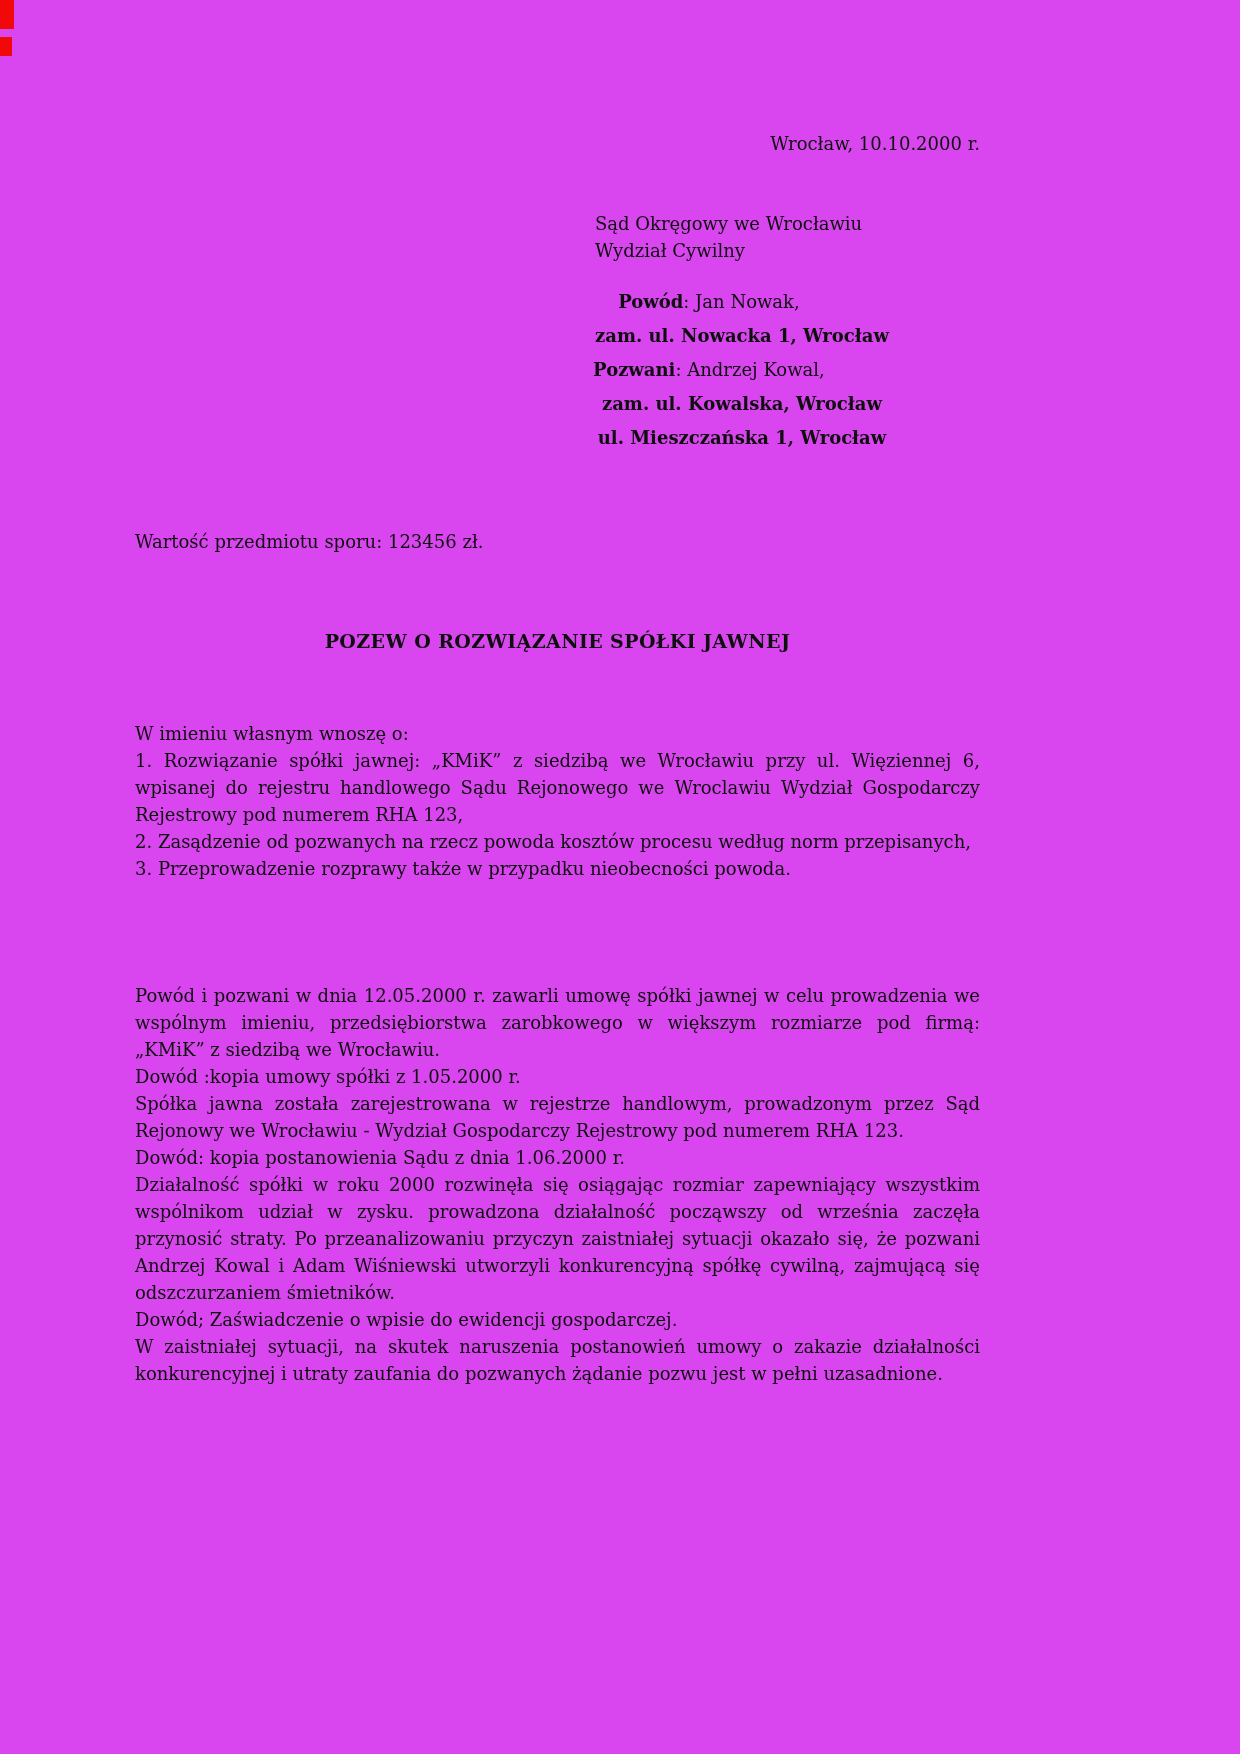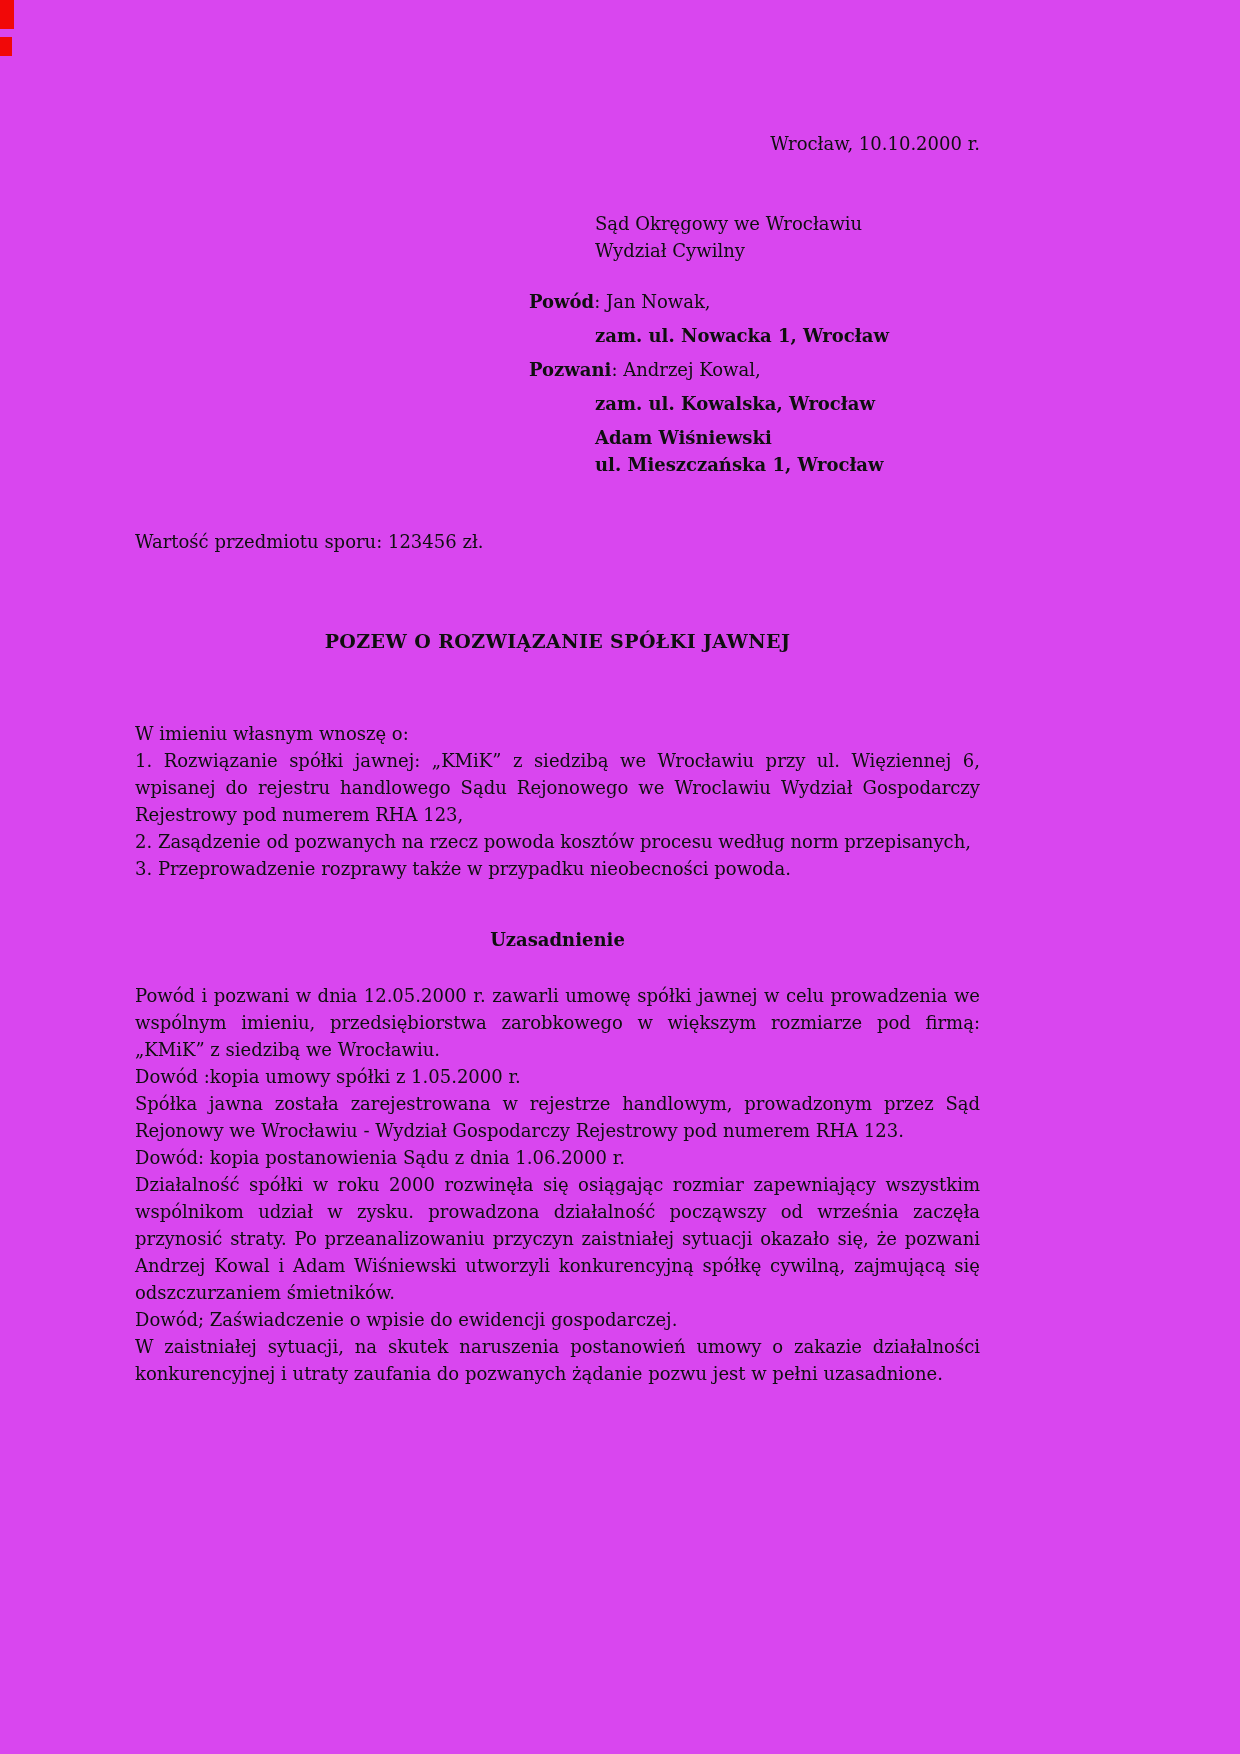--- a/index.html
+++ b/index.html
@@ -22,21 +22,21 @@
 
   .date-line {
     position: absolute;
     top: 130px; left: 135px; width: 845px;
     text-align: right;
   }
 
   .court-block { position: absolute; top: 210px; left: 595px; }
 
   .parties-block { position: absolute; top: 288px; left: 529px; }
-  .party-line { margin-bottom: 7px; white-space: nowrap; }
+  .party-line { margin-bottom: 7px; white-space: nowrap; text-align: center; }
   .party-line.nogap { margin-bottom: 0; }
   .party-line.indent { padding-left: 66px; font-weight: bold; }
   .bold { font-weight: bold; }
 
   .claim-line { position: absolute; top: 528px; left: 135px; }
 
   .doc-title {
     position: absolute;
     top: 628px; left: 135px; width: 845px;
     text-align: center;
@@ -72,36 +72,34 @@
   <div class="court-block">
     <div>Sąd Okręgowy we Wrocławiu</div>
     <div>Wydział Cywilny</div>
   </div>
 
   <div class="parties-block">
     <div class="party-line"><span class="bold">Powód</span><span>: Jan Nowak,</span></div>
     <div class="party-line indent">zam. ul. Nowacka 1, Wrocław</div>
     <div class="party-line"><span class="bold">Pozwani</span><span>: Andrzej Kowal,</span></div>
     <div class="party-line indent">zam. ul. Kowalska, Wrocław</div>
-    <div class="party-line indent nogap">Adam Wiśniewski</div>
     <div class="party-line indent">ul. Mieszczańska 1, Wrocław</div>
   </div>
 
   <div class="claim-line">Wartość przedmiotu sporu: 123456 zł.</div>
 
   <h1 class="doc-title">POZEW O ROZWIĄZANIE SPÓŁKI JAWNEJ</h1>
 
   <div class="petition">
     <p class="intro">W imieniu własnym wnoszę o:</p>
     <p>1. Rozwiązanie spółki jawnej: „KMiK” z siedzibą we Wrocławiu przy ul. Więziennej 6, wpisanej do rejestru handlowego Sądu Rejonowego we Wroclawiu Wydział Gospodarczy Rejestrowy pod numerem RHA 123,</p>
     <p>2. Zasądzenie od pozwanych na rzecz powoda kosztów procesu według norm przepisanych,</p>
     <p>3. Przeprowadzenie rozprawy także w przypadku nieobecności powoda.</p>
   </div>
 
-  <h2 class="section-heading">Uzasadnienie</h2>
 
   <div class="justification">
     <p>Powód i pozwani w dnia 12.05.2000 r. zawarli umowę spółki jawnej w celu prowadzenia we wspólnym imieniu, przedsiębiorstwa zarobkowego w większym rozmiarze pod firmą: „KMiK” z siedzibą we Wrocławiu.</p>
     <p>Dowód :kopia umowy spółki z 1.05.2000 r.</p>
     <p>Spółka jawna została zarejestrowana w rejestrze handlowym, prowadzonym przez Sąd Rejonowy we Wrocławiu - Wydział Gospodarczy Rejestrowy pod numerem RHA 123.</p>
     <p>Dowód: kopia  postanowienia Sądu z dnia 1.06.2000 r.</p>
     <p>Działalność spółki w roku 2000 rozwinęła się osiągając rozmiar zapewniający wszystkim wspólnikom udział w zysku. prowadzona działalność począwszy od września zaczęła przynosić straty. Po przeanalizowaniu przyczyn zaistniałej sytuacji okazało się, że pozwani Andrzej Kowal i Adam Wiśniewski utworzyli konkurencyjną spółkę cywilną, zajmującą się odszczurzaniem śmietników.</p>
     <p>Dowód; Zaświadczenie o wpisie do ewidencji gospodarczej.</p>
     <p>W zaistniałej sytuacji, na skutek naruszenia postanowień umowy o zakazie działalności konkurencyjnej i utraty zaufania do pozwanych żądanie pozwu jest w pełni uzasadnione.</p>
   </div>

